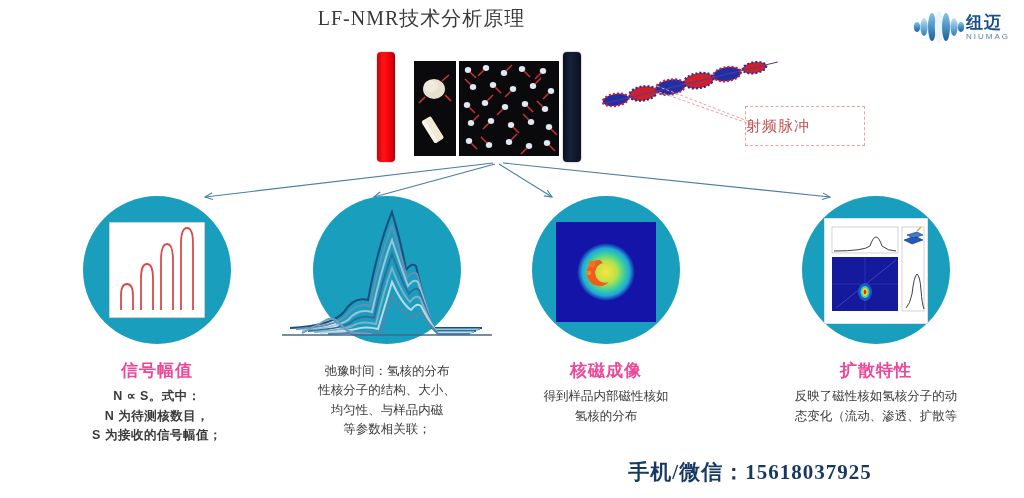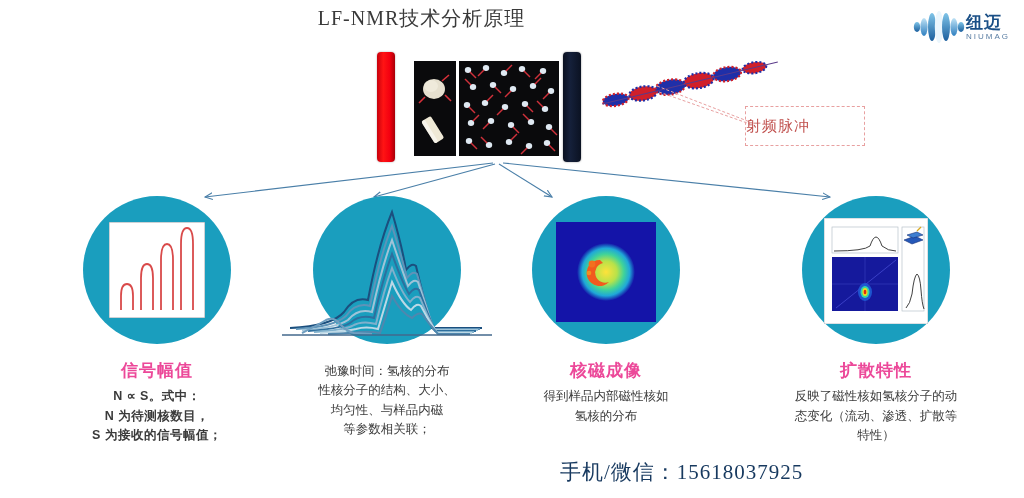--- a/index.html
+++ b/index.html
@@ -81,21 +81,21 @@
   .body{
     margin-top:6px;font-size:12.5px;color:#3b3b3b;line-height:1.55;
     font-family:Liberation Sans, sans-serif;
   }
   .body div{white-space:nowrap;}
   #col-0 .body div{letter-spacing:.5px;font-weight:bold;}
 
   
   #contact{
     position:absolute;left:560px;top:458px;width:380px;
-    font-size:21px;font-weight:normal;color:#17395f;
+    text-align:center;font-size:21px;font-weight:bold;color:#17395f;
     letter-spacing:1px;
   }
 </style>
 </head>
 <body>
 
 <div class="stage">
 
   <div id="page-title">LF-NMR技术分析原理</div>
 
@@ -400,19 +400,18 @@
           <path d="M80 22 L91 18 L99 22 L88 26 z"></path>
           <path d="M83 17 L93 14 L99 17 L89 20 z" fill="#3f7fd0"></path>
         </g>
         <path d="M93 13 L97 9" stroke="#d8a81e" stroke-width="1.2"></path>
       </svg>
     </div>
     <div class="heading">扩散特性</div>
     <div class="body">
       <div>反映了磁性核如氢核分子的动</div>
       <div>态变化（流动、渗透、扩散等</div>
-      <div>特性）</div>
     </div>
   </div>
 
   <div id="contact">手机/微信：15618037925</div>
 
 </div>
 
 </body></html>

